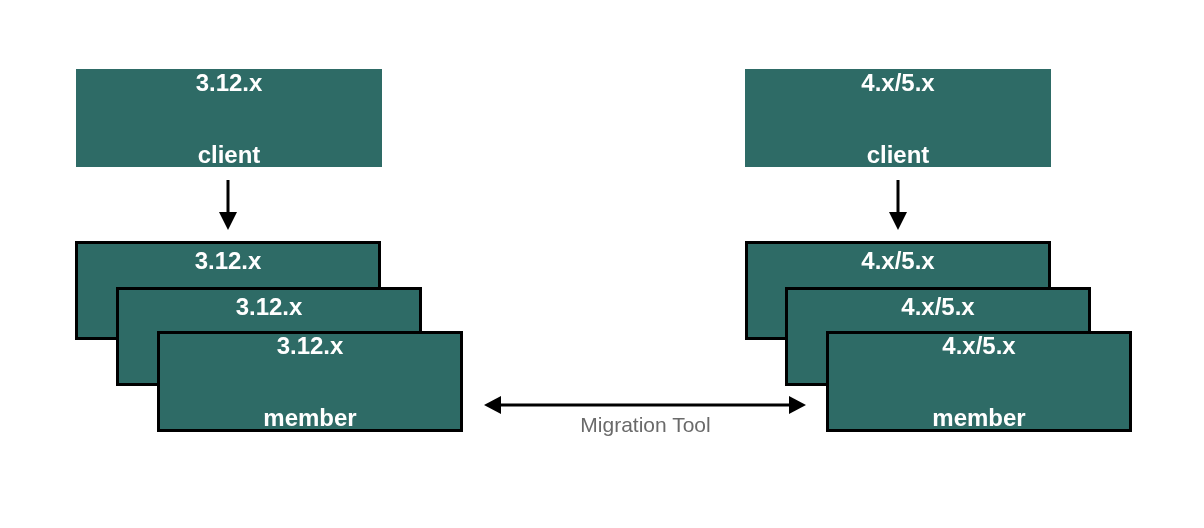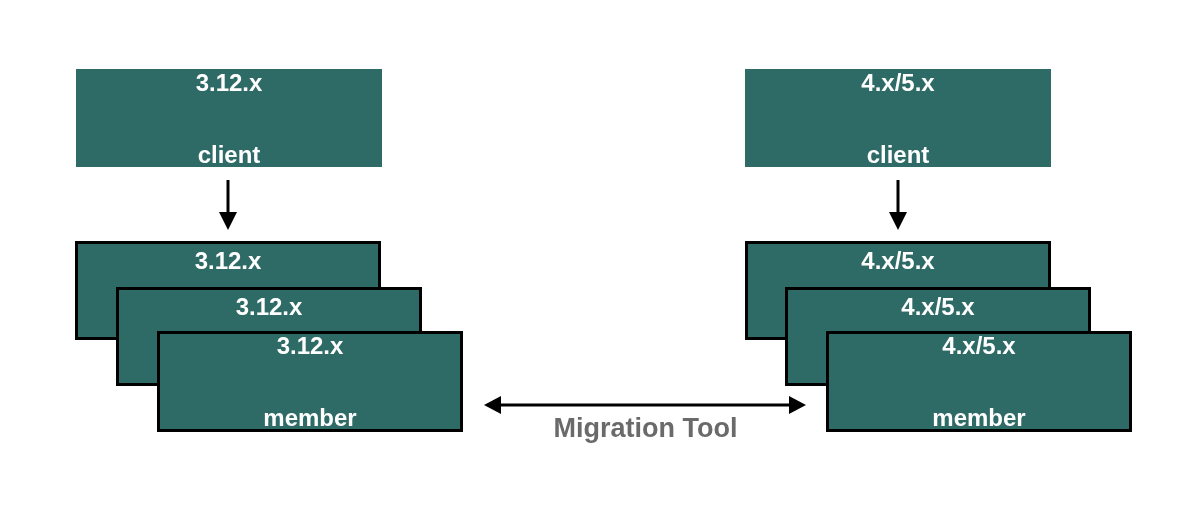--- a/index.html
+++ b/index.html
@@ -42,22 +42,22 @@
     height: 528px;
     z-index: 0;
     pointer-events: none;
   }
   .connector-label {
     position: absolute;
     left: 485px;
     top: 413px;
     width: 321px;
     text-align: center;
-    font-weight: bold;
-    font-size: 27px;
+    font-weight: normal;
+    font-size: 21px;
     color: #6A6A6A;
     z-index: 4;
   }
 </style>
 </head>
 <body>
 
 <div class="canvas">
 
   <svg class="arrow-layer" viewBox="0 0 1204 528" xmlns="http://www.w3.org/2000/svg">

